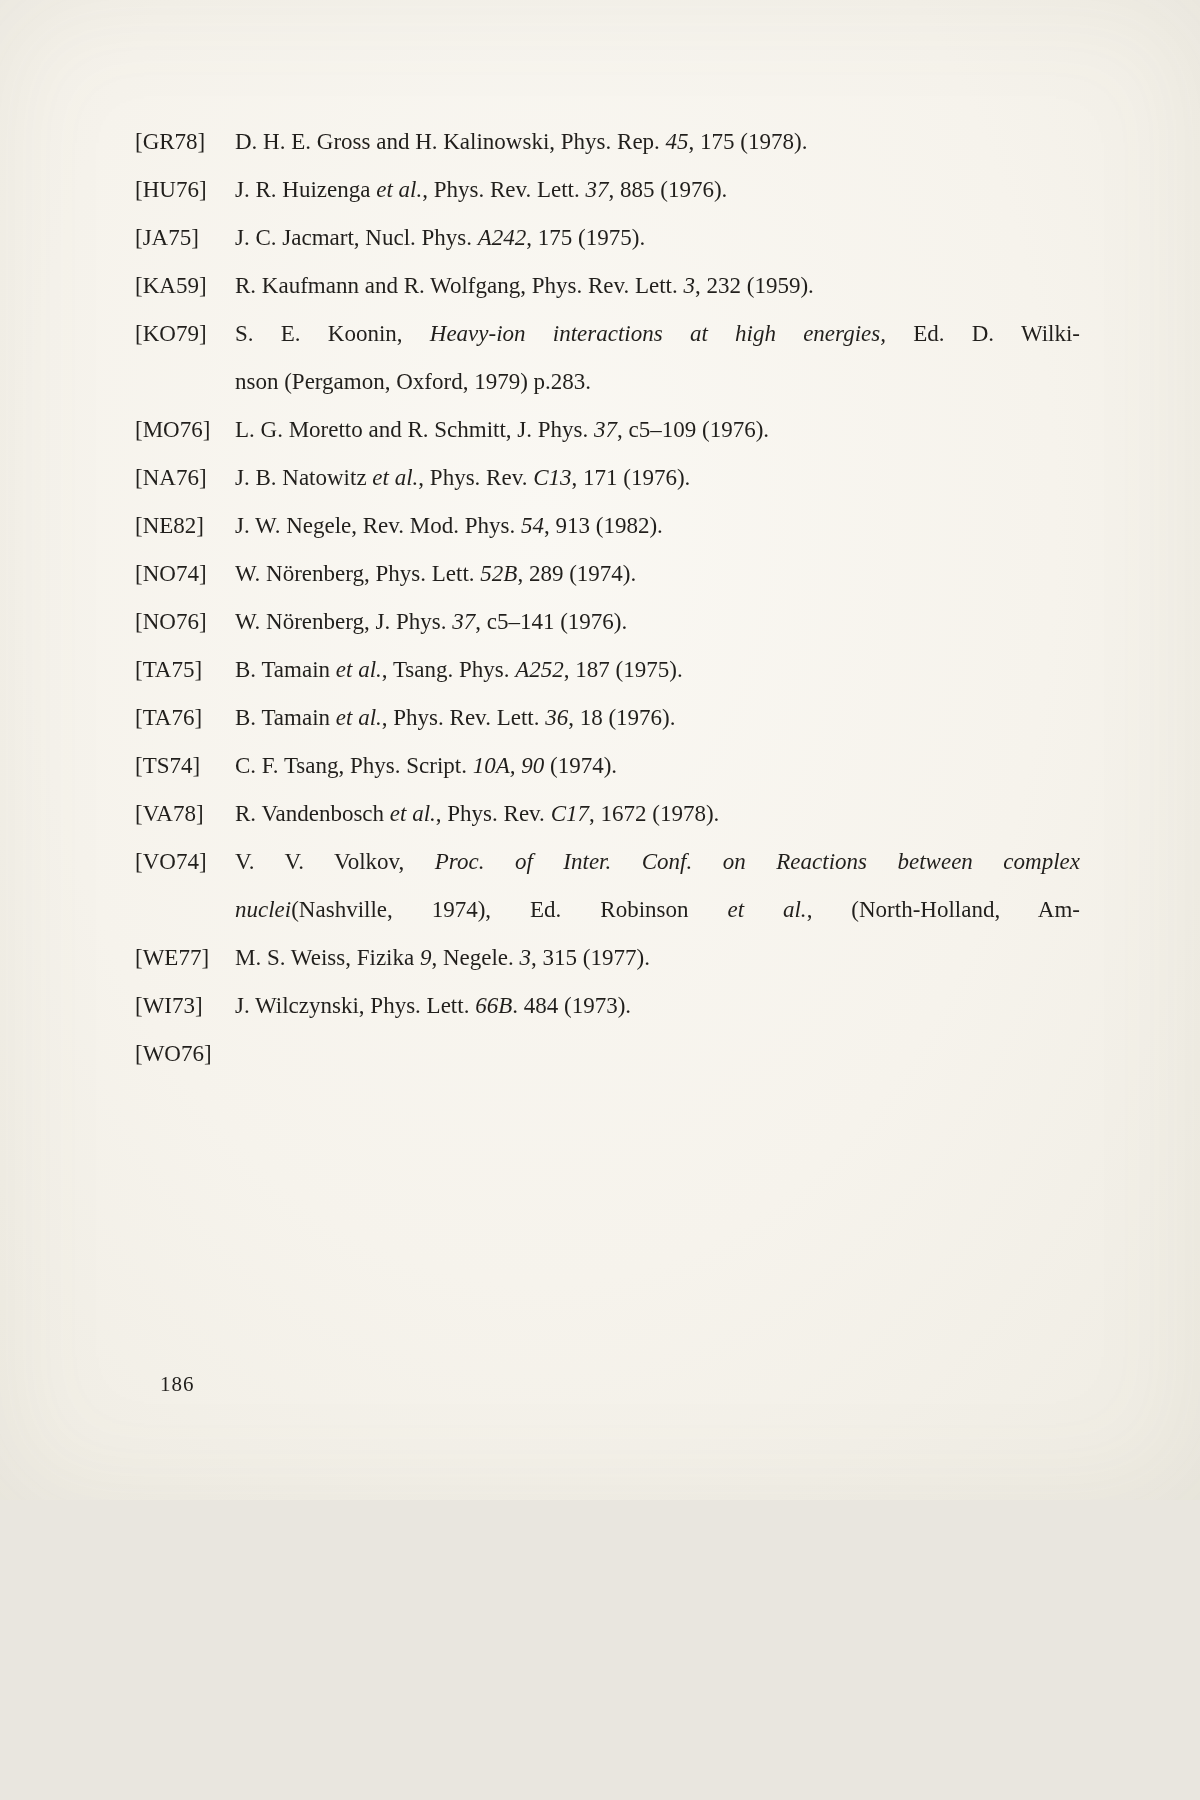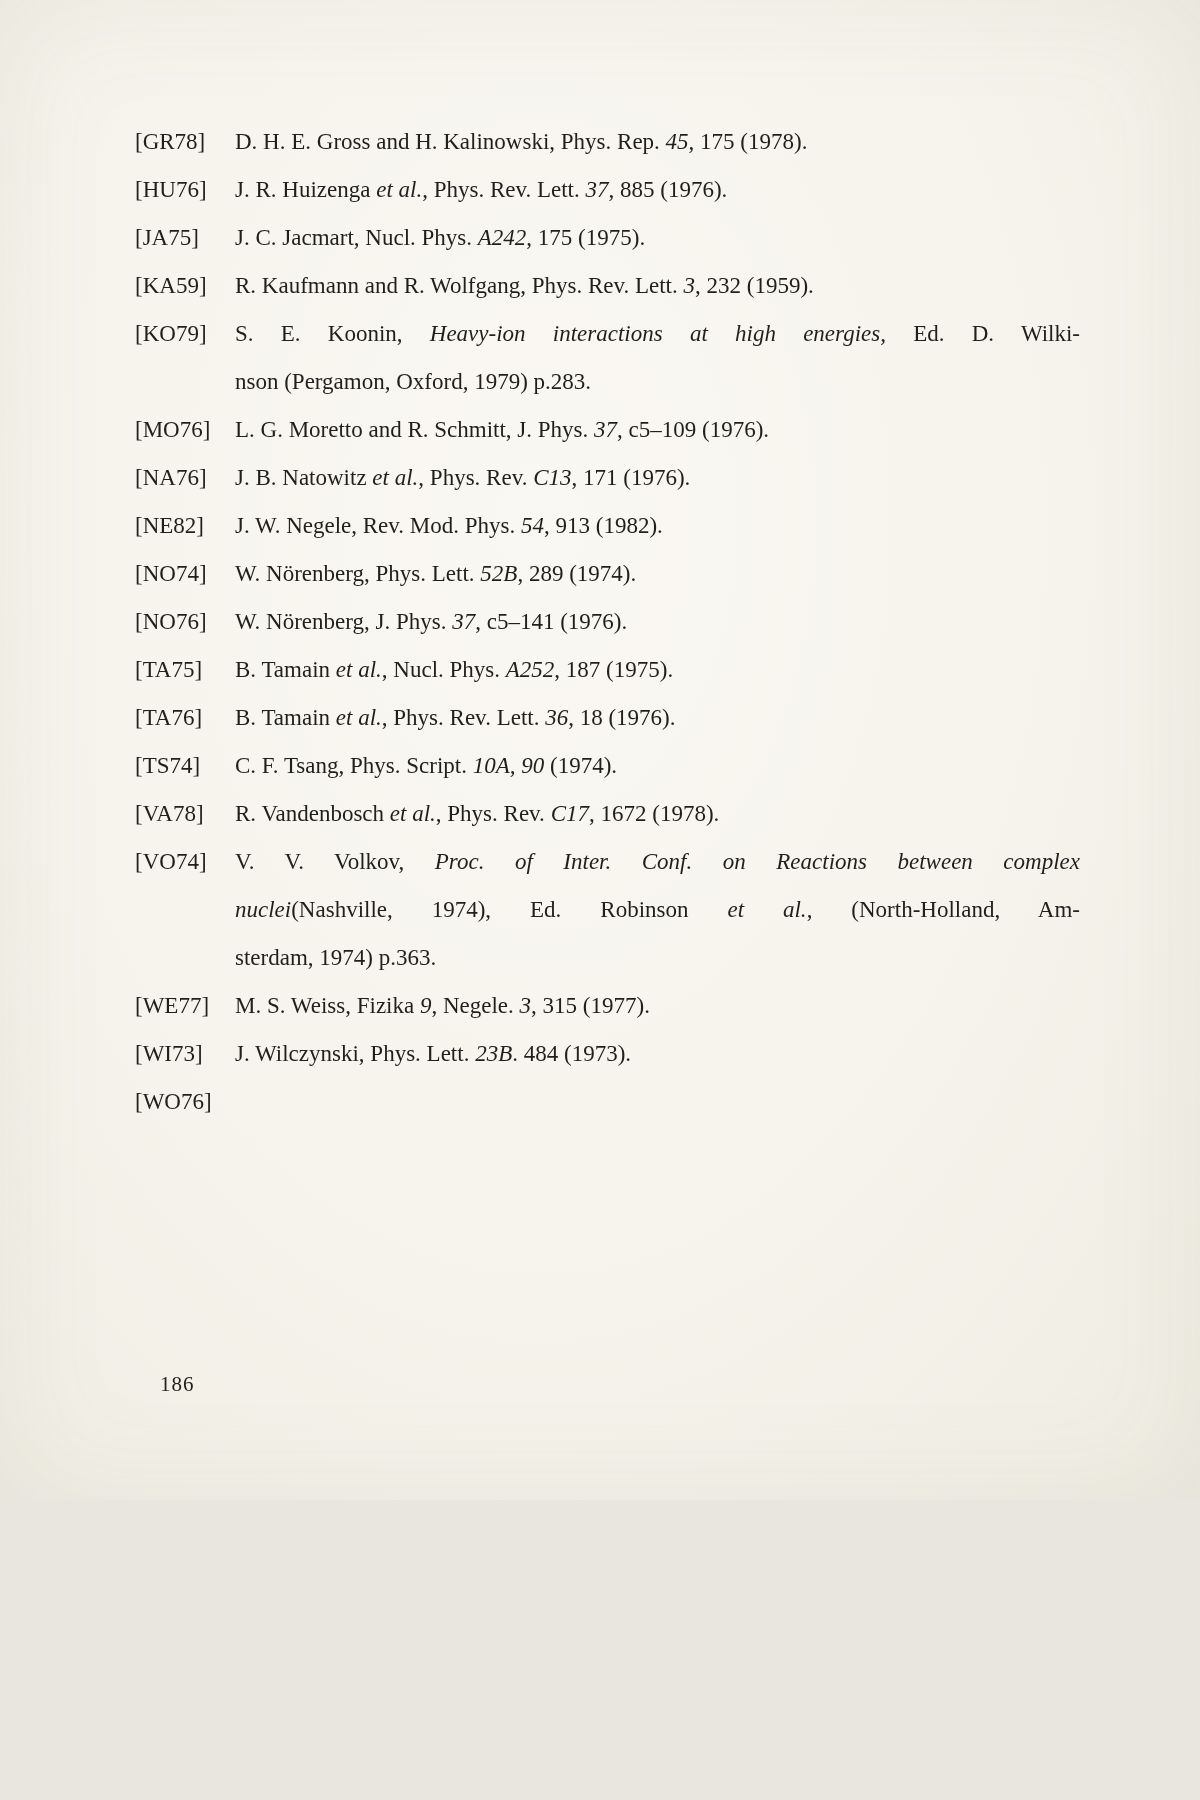--- a/index.html
+++ b/index.html
@@ -127,21 +127,21 @@
       </div>
       <div class="ref-row">
         <span class="ref-label">[NO76]</span>
         <div class="ref-body">
           <div class="ref-line"><span>W. Nörenberg, J. Phys. </span><em>37</em><span>, c5–141 (1976).</span></div>
         </div>
       </div>
       <div class="ref-row">
         <span class="ref-label">[TA75]</span>
         <div class="ref-body">
-          <div class="ref-line"><span>B. Tamain </span><em>et al.</em><span>, Nucl. Phys. </span><em>A252</em><span>, 187 (1975).</span></div>
+          <div class="ref-line"><span>B. Tamain </span><em>et al.</em><span>, Tsang. Phys. </span><em>A252</em><span>, 187 (1975).</span></div>
         </div>
       </div>
       <div class="ref-row">
         <span class="ref-label">[TA76]</span>
         <div class="ref-body">
           <div class="ref-line"><span>B. Tamain </span><em>et al.</em><span>, Phys. Rev. Lett. </span><em>36</em><span>, 18 (1976).</span></div>
         </div>
       </div>
       <div class="ref-row">
         <span class="ref-label">[TS74]</span>
@@ -153,33 +153,32 @@
         <span class="ref-label">[VA78]</span>
         <div class="ref-body">
           <div class="ref-line"><span>R. Vandenbosch </span><em>et al.</em><span>, Phys. Rev. </span><em>C17</em><span>, 1672 (1978).</span></div>
         </div>
       </div>
       <div class="ref-row">
         <span class="ref-label">[VO74]</span>
         <div class="ref-body">
           <div class="ref-line justify"><span>V. V. Volkov, </span><em>Proc. of Inter. Conf. on Reactions between complex</em></div>
           <div class="ref-line justify"><em>nuclei</em><span>(Nashville, 1974), Ed. Robinson </span><em>et al.</em><span>, (North-Holland, Am-</span></div>
-          <div class="ref-line"><span>sterdam, 1974) p.363.</span></div>
         </div>
       </div>
       <div class="ref-row">
         <span class="ref-label">[WE77]</span>
         <div class="ref-body">
           <div class="ref-line"><span>M. S. Weiss, Fizika </span><em>9</em><span>, Negele. </span><em>3</em><span>, 315 (1977).</span></div>
         </div>
       </div>
       <div class="ref-row">
         <span class="ref-label">[WI73]</span>
         <div class="ref-body">
-          <div class="ref-line"><span>J. Wilczynski, Phys. Lett. </span><em>23B</em><span>. 484 (1973).</span></div>
+          <div class="ref-line"><span>J. Wilczynski, Phys. Lett. </span><em>66B</em><span>. 484 (1973).</span></div>
         </div>
       </div>
       <div class="ref-row">
         <span class="ref-label">[WO76]</span>
       </div>
     </div>
   <div class="page-number">186</div>
 </div>
 
 </body></html>

